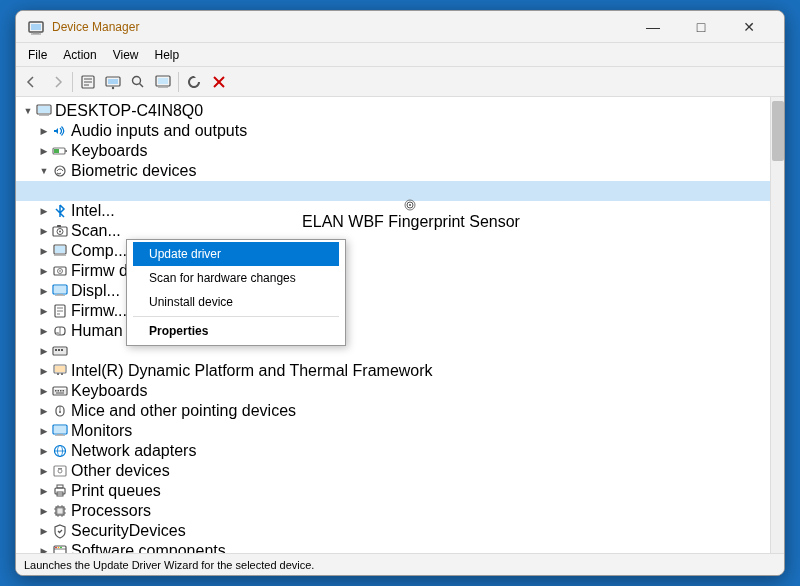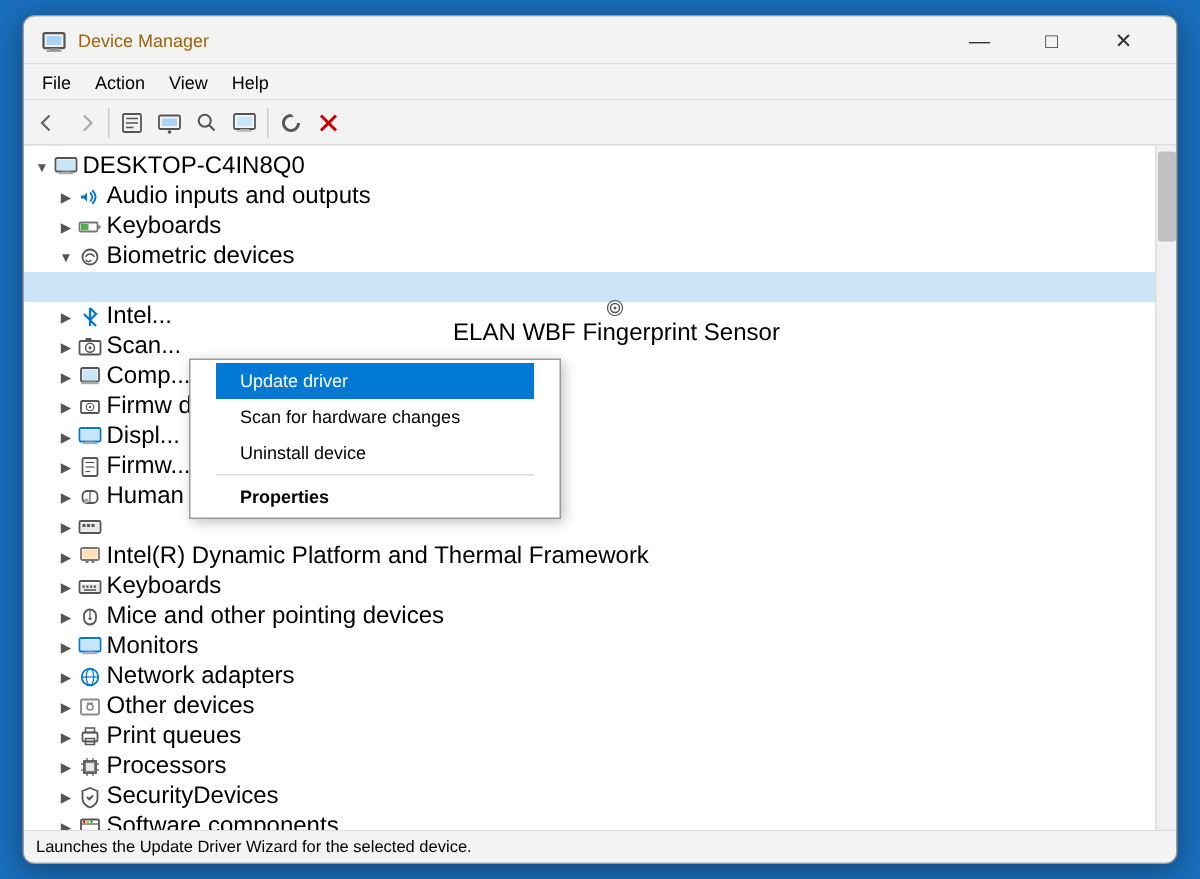--- a/index.html
+++ b/index.html
@@ -165,22 +165,22 @@
       font-size: 16px;
     }
     .context-menu {
       position: absolute;
       top: 142px;
       left: 110px;
       background: white;
       border: 1px solid #999;
       box-shadow: 2px 2px 8px rgba(0,0,0,0.25);
       z-index: 100;
-      width: 248px;
-      padding: 2px 17px;
+      width: 220px;
+      padding: 2px 6px;
     }
     .ctx-item {
       padding: 5px 16px;
       cursor: pointer;
       font-size: 12px;
       display: block;
     }
     .ctx-item.active { background: #0078d4; color: white; }
     .ctx-item.bold { font-weight: 700; }
     .ctx-sep {

